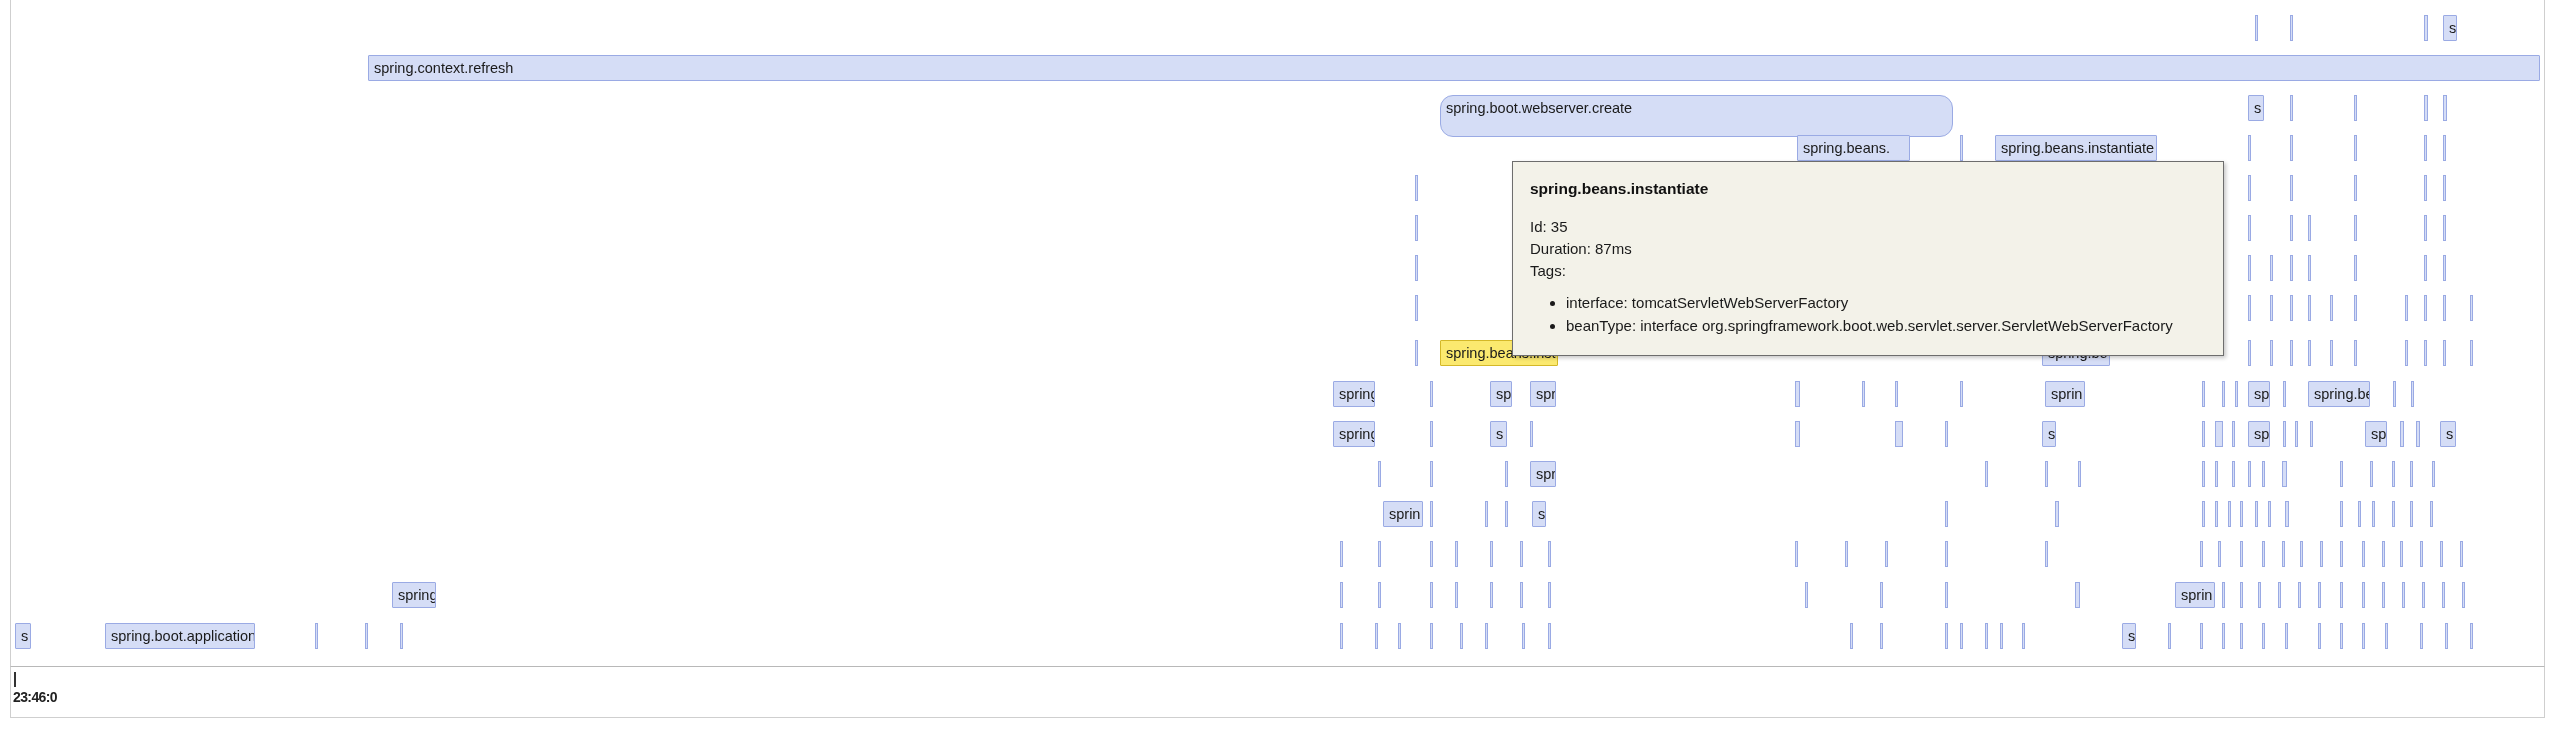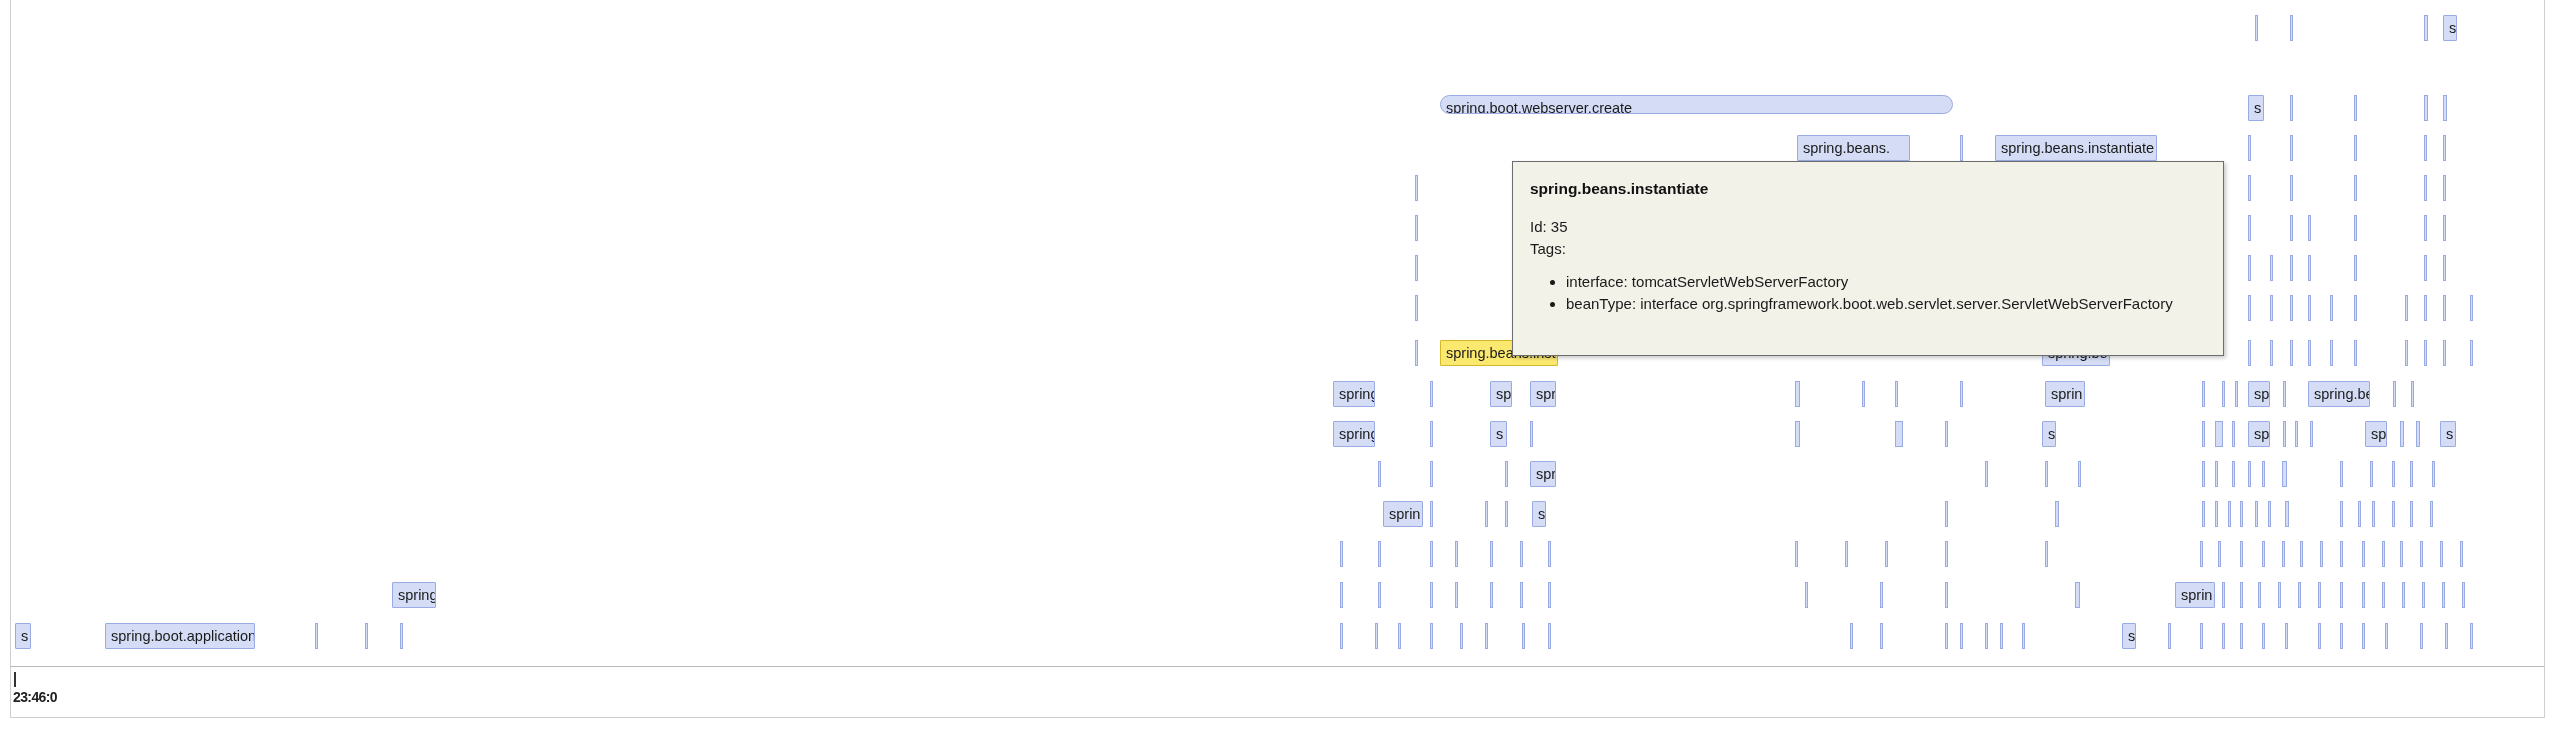--- a/index.html
+++ b/index.html
@@ -127,21 +127,22 @@
 </head>
 <body>
 
 <div id="root">
 
   <div id="trace-canvas">
       <div class="span tick" style="left: 2244px; top: 15px; width: 3px; height: 26px;"></div>
       <div class="span tick" style="left: 2279px; top: 15px; width: 3px; height: 26px;"></div>
       <div class="span tick" style="left: 2413px; top: 15px; width: 4px; height: 26px;"></div>
       <div class="span" style="left: 2432px; top: 15px; width: 14px; height: 26px;">s</div>
-      <div class="span" style="left: 1429px; top: 95px; width: 513px; height: 19px; border-radius: 13px;">spring.boot.webserver.create</div>
+      <div class="span" style="left: 357px; top: 55px; width: 2172px; height: 26px;">spring.context.refresh</div>
+      <div class="span" style="left: 1429px; top: 95px; width: 513px; height: 42px; border-radius: 13px;">spring.boot.webserver.create</div>
       <div class="span" style="left: 2237px; top: 95px; width: 16px; height: 26px;">s</div>
       <div class="span tick" style="left: 2279px; top: 95px; width: 3px; height: 26px;"></div>
       <div class="span tick" style="left: 2343px; top: 95px; width: 3px; height: 26px;"></div>
       <div class="span tick" style="left: 2413px; top: 95px; width: 4px; height: 26px;"></div>
       <div class="span tick" style="left: 2432px; top: 95px; width: 4px; height: 26px;"></div>
       <div class="span" style="left: 1786px; top: 135px; width: 113px; height: 26px;">spring.beans.</div>
       <div class="span tick" style="left: 1949px; top: 135px; width: 3px; height: 26px;"></div>
       <div class="span" style="left: 1984px; top: 135px; width: 162px; height: 26px;">spring.beans.instantiate</div>
       <div class="span tick" style="left: 2237px; top: 135px; width: 3px; height: 26px;"></div>
       <div class="span tick" style="left: 2279px; top: 135px; width: 3px; height: 26px;"></div>
@@ -351,20 +352,21 @@
       <div class="span tick" style="left: 2351px; top: 623px; width: 3px; height: 26px;"></div>
       <div class="span tick" style="left: 2374px; top: 623px; width: 3px; height: 26px;"></div>
       <div class="span tick" style="left: 2409px; top: 623px; width: 3px; height: 26px;"></div>
       <div class="span tick" style="left: 2434px; top: 623px; width: 3px; height: 26px;"></div>
       <div class="span tick" style="left: 2459px; top: 623px; width: 3px; height: 26px;"></div>
     </div>
 
   <div id="tooltip">
     <div id="tooltip-title">spring.beans.instantiate</div>
     <div class="tt-line">Id: 35</div>
+    <div class="tt-line">Duration: 87ms</div>
     <div class="tt-line">Tags:</div>
     <ul id="tooltip-tags">
         <li>interface: tomcatServletWebServerFactory</li>
         <li>beanType: interface org.springframework.boot.web.servlet.server.ServletWebServerFactory</li>
       </ul>
   </div>
 
   <div id="axis">
     <div id="axis-cursor"></div>
     <div id="axis-label">23:46:0</div>

